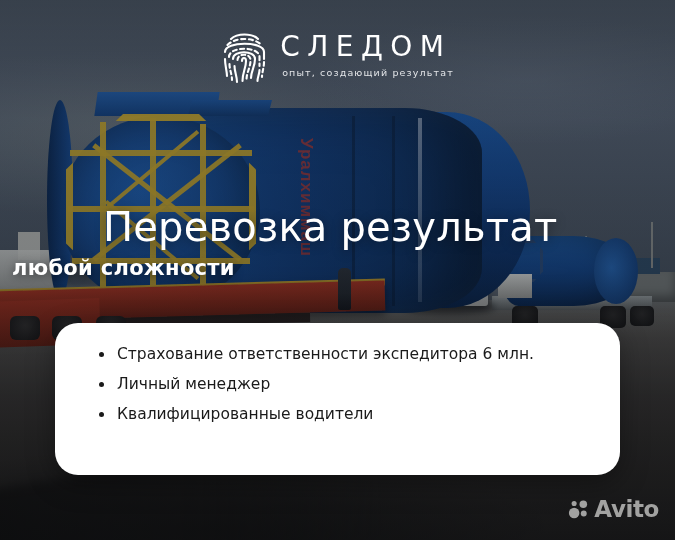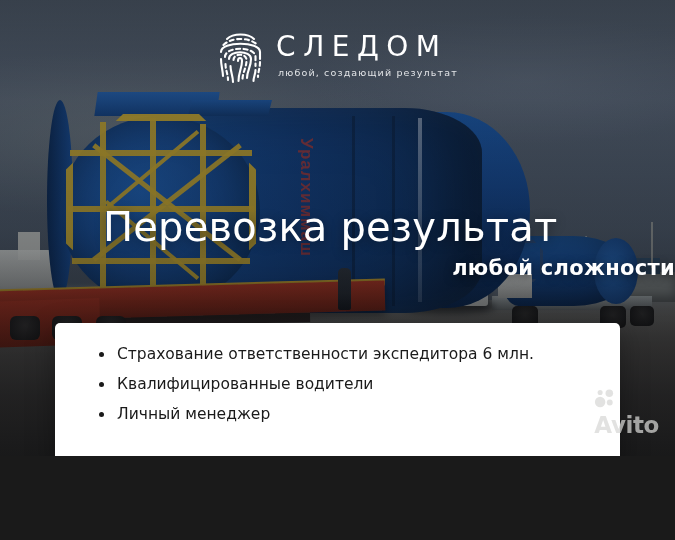--- a/index.html
+++ b/index.html
@@ -4,21 +4,21 @@
 <style>
   * { margin:0; padding:0; box-sizing:border-box; }
   html, body {
     width:675px; height:540px;
     background:#1a1a1a;
     font-family:"Liberation Sans", sans-serif;
     overflow:hidden;
   }
   .banner {
     position:relative;
-    width:675px; height:456px;
+    width:675px; height:540px;
     overflow:hidden;
     background:#3b4450;
   }
 
   
   .photo { position:absolute; inset:0; }
 
   .sky {
     position:absolute; left:0; top:0; width:675px; height:320px;
     background:
@@ -251,32 +251,32 @@
   .headline {
     position:absolute; left:103px; top:206px;
     color:#ffffff; font-size:40px; font-weight:400;
     letter-spacing:.2px; line-height:1.05;
     font-family:"DejaVu Sans", sans-serif;
     text-shadow:0 2px 12px rgba(0,0,0,.45);
     white-space:nowrap;
   }
   .subhead {
     position:absolute; left:0; right:0; top:256px;
-    text-align:right;
+    text-align:left;
     color:#ffffff; font-size:21px; font-weight:700;
     letter-spacing:.3px;
     font-family:"DejaVu Sans", sans-serif;
     text-shadow:0 2px 10px rgba(0,0,0,.5);
     padding-left:12px;
   }
 
   
   .card {
     position:absolute; left:55px; top:323px; width:565px; height:152px;
-    background:#ffffff; border-radius:5px;
+    background:#ffffff; border-radius:23px;
     box-shadow:0 8px 28px rgba(0,0,0,.35);
     padding:16px 0 0 0;
   }
   .bullets { list-style:none; margin:0; padding:0; }
   .bullets li {
     position:relative;
     color:#1a1a1a; font-size:15.5px; font-weight:400;
     font-family:"DejaVu Sans", sans-serif;
     padding:0 20px 0 62px;
     line-height:30px;
@@ -285,23 +285,22 @@
   .bullets li::before {
     content:"";
     position:absolute; left:44px; top:13px;
     width:5px; height:5px; border-radius:50%;
     background:#1a1a1a;
   }
 
   
   .avito {
     position:absolute; right:16px; bottom:19px;
-    display:flex; align-items:flex-start; gap:5px;
+    display:flex; align-items:center; gap:5px;
     opacity:.72;
-    flex-direction:column;
   }
   .avito-mark { width:21px; height:21px; flex:0 0 auto; }
   .avito-word {
     color:#d8d8d6; font-size:23px; font-weight:700;
     letter-spacing:-.4px; line-height:1;
     font-family:"DejaVu Sans", sans-serif;
   }
 </style>
 </head>
 <body>
@@ -385,32 +384,32 @@
       <path d="M16.5 34 C16.5 27, 29.5 27, 29.5 34 C29.5 42, 25.5 46, 25.5 54" stroke-dasharray="3.6 3.2"></path>
       <path d="M21 35 C21 31, 25 31, 25 35 C25 42, 21.5 46, 21.5 55"></path>
       <path d="M4 33 C4 40, 6 45, 6 50"></path>
       <path d="M8.5 38 C8.5 44, 11 48, 11 54" stroke-dasharray="3.6 3.2"></path>
       <path d="M13.5 40 C13.5 46, 16 50, 16 56"></path>
       <path d="M43 36 C43 42, 41 46, 41 51" stroke-dasharray="3.6 3.2"></path>
       <path d="M38.5 44 C38.5 48, 36.5 51, 36.5 55"></path>
     </svg>
     <div class="logo-text">
       <div class="logo-word">СЛЕДОМ</div>
-      <div class="logo-tagline">любой, создающий результат</div>
+      <div class="logo-tagline">опыт, создающий результат</div>
     </div>
   </div>
 
   <div class="headline">Перевозка результат</div>
   <div class="subhead">любой сложности</div>
 
   <div class="card">
     <ul class="bullets">
       <li>Страхование ответственности экспедитора 6 млн.</li>
+      <li>Личный менеджер</li>
       <li>Квалифицированные водители</li>
-      <li>Личный менеджер</li>
     </ul>
   </div>
 
   <div class="avito">
     <svg class="avito-mark" viewBox="0 0 24 24" fill="#d8d8d6">
       <circle cx="7" cy="16" r="6"></circle>
       <circle cx="17.5" cy="6" r="4.3"></circle>
       <circle cx="18" cy="16.5" r="3.4"></circle>
       <circle cx="7" cy="5.2" r="2.9"></circle>
     </svg>

